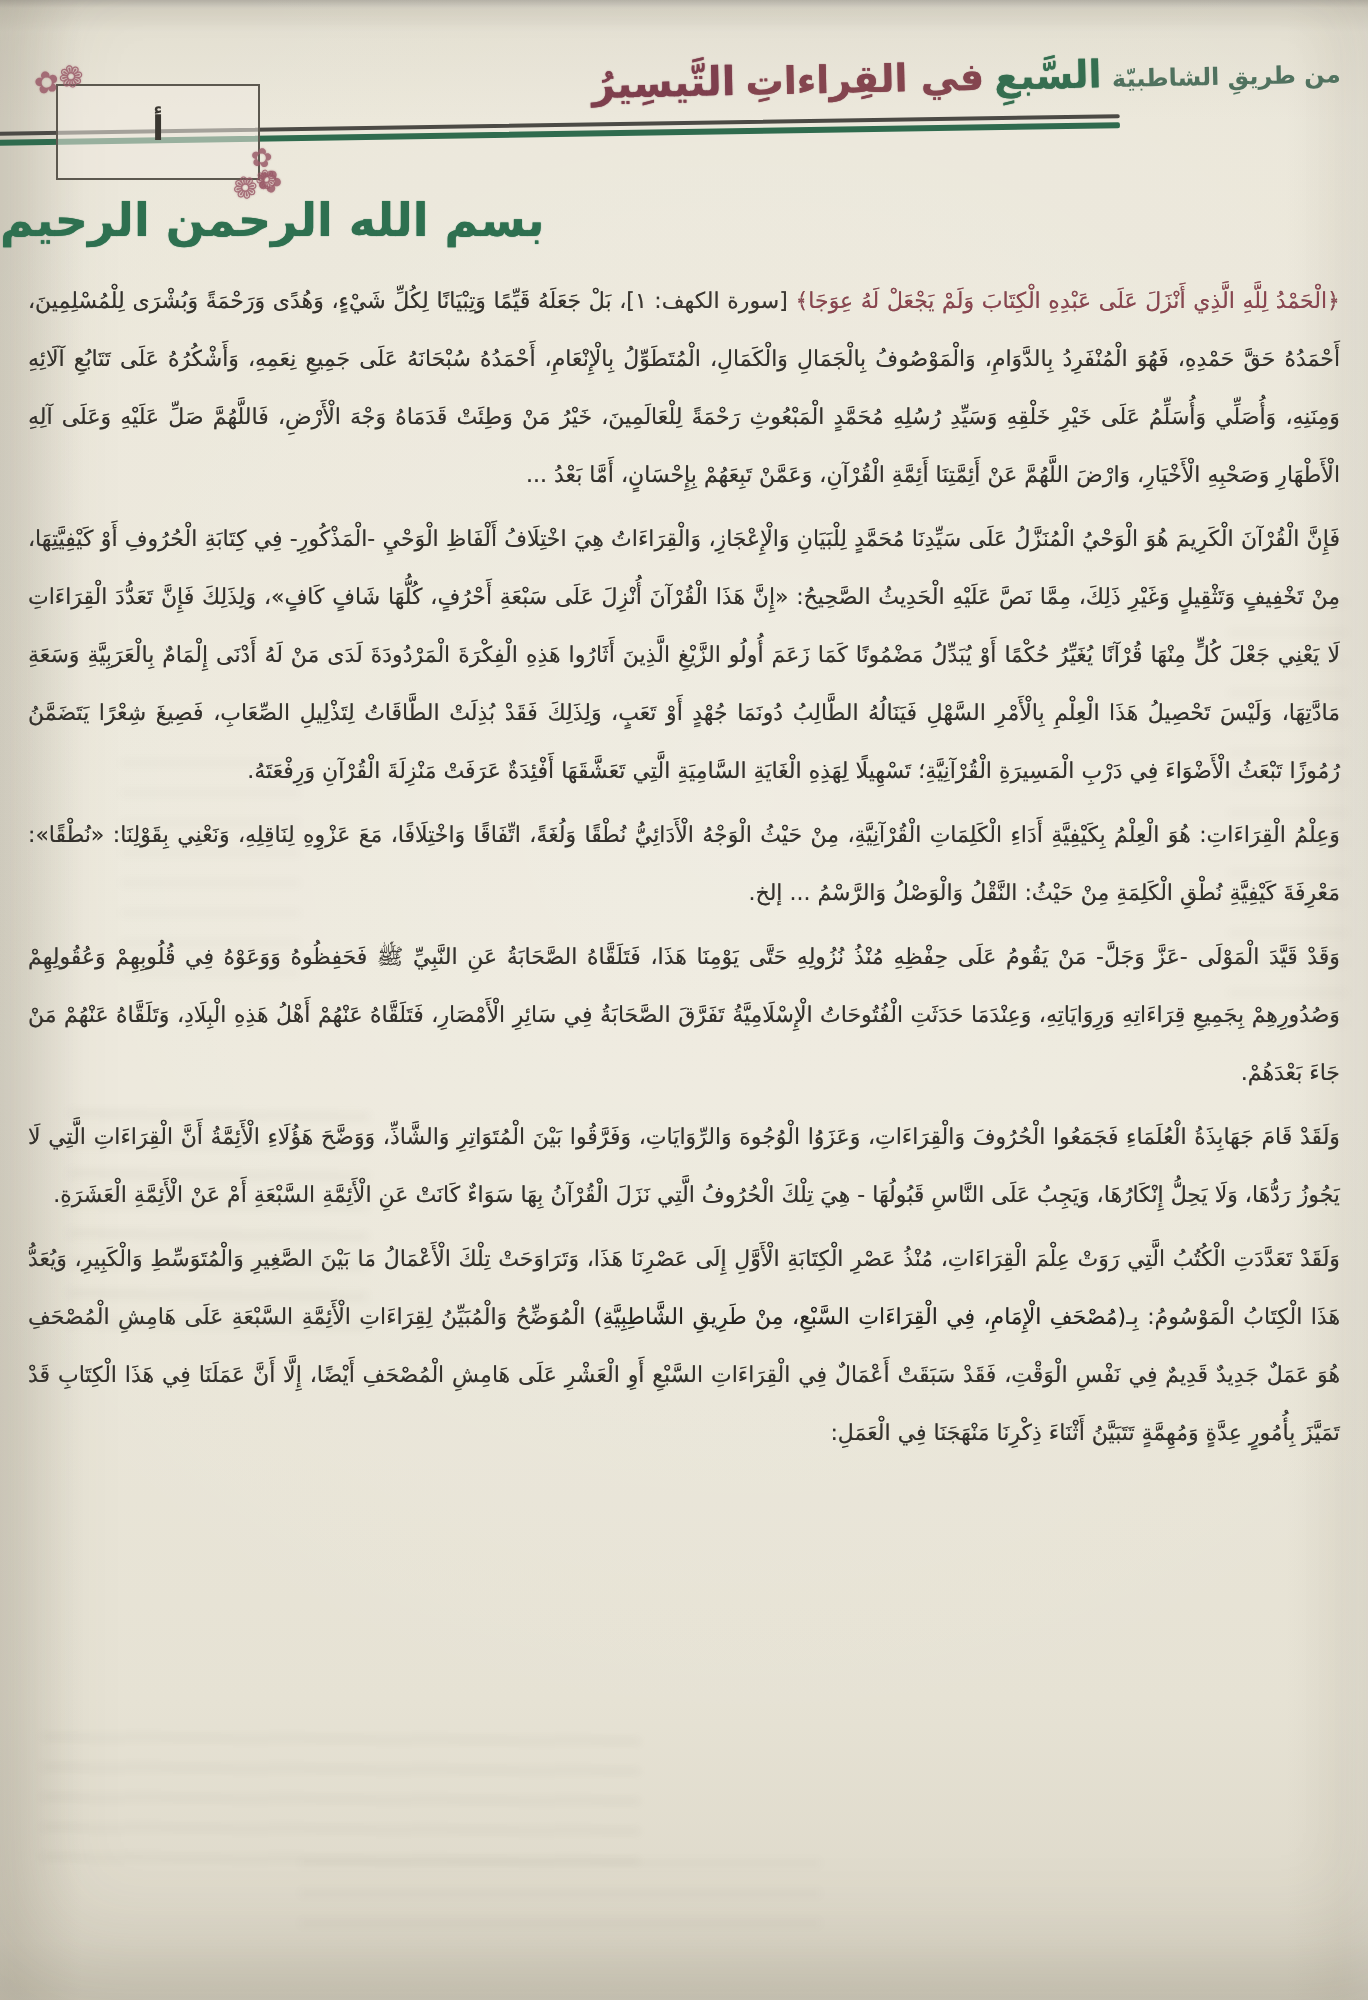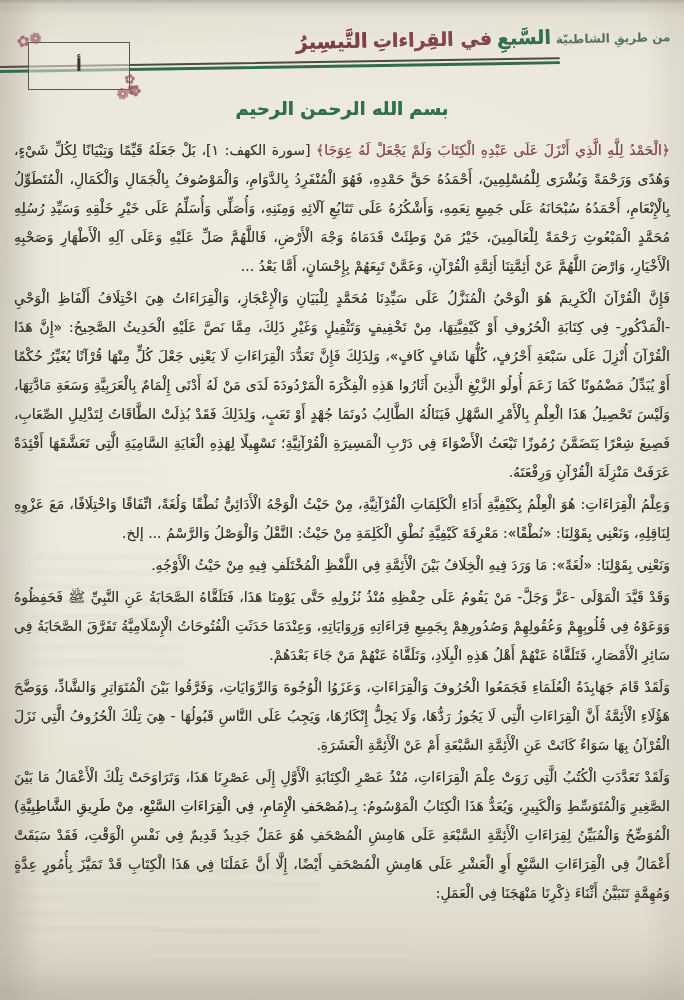--- a/index.html
+++ b/index.html
@@ -56,30 +56,30 @@
   }
   .marker-letter{font-size:17px;font-weight:bold;color:#3a3731;transform:translateY(-1px);}
   .ornament{position:absolute;color:#9a5a68;opacity:.85;font-size:15px;line-height:1;
     text-shadow:0 0 1px rgba(154,90,104,.6);}
   .orn-tl{top:-10px;left:-12px;transform:rotate(-12deg);}
   .orn-br{bottom:-10px;right:-12px;transform:rotate(168deg);}
   .orn-rule{top:78px;left:120px;transform:rotate(80deg);font-size:13px;}
 
   
   .basmala{
-    position:absolute;top:98px;left:0;right:0;text-align:center;
-    font-size:18px;font-weight:bold;color:#2e7050;
+    position:absolute;top:98px;left:0;right:0;text-align:left;
+    font-size:23px;font-weight:bold;color:#2e7050;
     text-shadow:0 0 .5px #2e7050;
   }
 
   
   .text-block{
     position:absolute;top:136px;right:14px;left:14px;
     direction:rtl;text-align:justify;text-align-last:right;
-    font-size:14px;line-height:29px;color:#34312c;
+    font-size:11px;line-height:29px;color:#34312c;
     text-shadow:0 0 .3px rgba(52,49,44,.55);
   }
   .text-block p{margin:0 0 3px 0;}
   .seg-quran{color:#8b444f;}
   .seg-source{color:#3a3631;}
   .seg-normal{color:#34312c;}
   .seg-bold{font-weight:normal;color:#262420;}
 
   
   .ghost{position:absolute;pointer-events:none;filter:blur(2.2px);opacity:.5;}
@@ -120,21 +120,20 @@
     </div>
     <span class="ornament orn-rule">❁✿</span>
   </div>
 
   <div class="basmala">بسم الله الرحمن الرحيم</div>
 
   <div class="text-block">
       <p><span class="seg-quran">﴿الْحَمْدُ لِلَّهِ الَّذِي أَنْزَلَ عَلَى عَبْدِهِ الْكِتَابَ وَلَمْ يَجْعَلْ لَهُ عِوَجَا﴾</span><span class="seg-source"> [سورة الكهف: ١]، </span><span class="seg-normal">بَلْ جَعَلَهُ قَيِّمًا وَتِبْيَانًا لِكُلِّ شَيْءٍ، وَهُدًى وَرَحْمَةً وَبُشْرَى لِلْمُسْلِمِينَ، أَحْمَدُهُ حَقَّ حَمْدِهِ، فَهُوَ الْمُنْفَرِدُ بِالدَّوَامِ، وَالْمَوْصُوفُ بِالْجَمَالِ وَالْكَمَالِ، الْمُتَطَوِّلُ بِالْإِنْعَامِ، أَحْمَدُهُ سُبْحَانَهُ عَلَى جَمِيعِ نِعَمِهِ، وَأَشْكُرُهُ عَلَى تَتَابُعِ آلَائِهِ وَمِنَنِهِ، وَأُصَلِّي وَأُسَلِّمُ عَلَى خَيْرِ خَلْقِهِ وَسَيِّدِ رُسُلِهِ مُحَمَّدٍ الْمَبْعُوثِ رَحْمَةً لِلْعَالَمِينَ، خَيْرُ مَنْ وَطِئَتْ قَدَمَاهُ وَجْهَ الْأَرْضِ، فَاللَّهُمَّ صَلِّ عَلَيْهِ وَعَلَى آلِهِ الْأَطْهَارِ وَصَحْبِهِ الْأَخْيَارِ، وَارْضَ اللَّهُمَّ عَنْ أَئِمَّتِنَا أَئِمَّةِ الْقُرْآنِ، وَعَمَّنْ تَبِعَهُمْ بِإِحْسَانٍ، أَمَّا بَعْدُ ...</span></p>
       <p><span class="seg-normal">فَإِنَّ الْقُرْآنَ الْكَرِيمَ هُوَ الْوَحْيُ الْمُنَزَّلُ عَلَى سَيِّدِنَا مُحَمَّدٍ لِلْبَيَانِ وَالْإِعْجَازِ، وَالْقِرَاءَاتُ هِيَ اخْتِلَافُ أَلْفَاظِ الْوَحْيِ -الْمَذْكُورِ- فِي كِتَابَةِ الْحُرُوفِ أَوْ كَيْفِيَّتِهَا، مِنْ تَخْفِيفٍ وَتَثْقِيلٍ وَغَيْرِ ذَلِكَ، مِمَّا نَصَّ عَلَيْهِ الْحَدِيثُ الصَّحِيحُ: «إِنَّ هَذَا الْقُرْآنَ أُنْزِلَ عَلَى سَبْعَةِ أَحْرُفٍ، كُلُّهَا شَافٍ كَافٍ»، وَلِذَلِكَ فَإِنَّ تَعَدُّدَ الْقِرَاءَاتِ لَا يَعْنِي جَعْلَ كُلٍّ مِنْهَا قُرْآنًا يُغَيِّرُ حُكْمًا أَوْ يُبَدِّلُ مَضْمُونًا كَمَا زَعَمَ أُولُو الزَّيْغِ الَّذِينَ أَثَارُوا هَذِهِ الْفِكْرَةَ الْمَرْدُودَةَ لَدَى مَنْ لَهُ أَدْنَى إِلْمَامٌ بِالْعَرَبِيَّةِ وَسَعَةِ مَادَّتِهَا، وَلَيْسَ تَحْصِيلُ هَذَا الْعِلْمِ بِالْأَمْرِ السَّهْلِ فَيَنَالُهُ الطَّالِبُ دُونَمَا جُهْدٍ أَوْ تَعَبٍ، وَلِذَلِكَ فَقَدْ بُذِلَتْ الطَّاقَاتُ لِتَذْلِيلِ الصِّعَابِ، فَصِيغَ شِعْرًا يَتَضَمَّنُ رُمُوزًا تَبْعَثُ الْأَضْوَاءَ فِي دَرْبِ الْمَسِيرَةِ الْقُرْآنِيَّةِ؛ تَسْهِيلًا لِهَذِهِ الْغَايَةِ السَّامِيَةِ الَّتِي تَعَشَّقَهَا أَفْئِدَةٌ عَرَفَتْ مَنْزِلَةَ الْقُرْآنِ وَرِفْعَتَهُ.</span></p>
       <p><span class="seg-normal">وَعِلْمُ الْقِرَاءَاتِ: هُوَ الْعِلْمُ بِكَيْفِيَّةِ أَدَاءِ الْكَلِمَاتِ الْقُرْآنِيَّةِ، مِنْ حَيْثُ الْوَجْهُ الْأَدَائِيُّ نُطْقًا وَلُغَةً، اتِّفَاقًا وَاخْتِلَافًا، مَعَ عَزْوِهِ لِنَاقِلِهِ، وَنَعْنِي بِقَوْلِنَا: «نُطْقًا»: مَعْرِفَةَ كَيْفِيَّةِ نُطْقِ الْكَلِمَةِ مِنْ حَيْثُ: النَّقْلُ وَالْوَصْلُ وَالرَّسْمُ ... إلخ.</span></p>
-      <p><span class="seg-normal">وَنَعْنِي بِقَوْلِنَا: «لُغَةً»: مَا وَرَدَ فِيهِ الْخِلَافُ بَيْنَ الْأَئِمَّةِ فِي اللَّفْظِ الْمُخْتَلَفِ فِيهِ مِنْ حَيْثُ الْأَوْجُهِ.</span></p>
       <p><span class="seg-normal">وَقَدْ قَيَّدَ الْمَوْلَى -عَزَّ وَجَلَّ- مَنْ يَقُومُ عَلَى حِفْظِهِ مُنْذُ نُزُولِهِ حَتَّى يَوْمِنَا هَذَا، فَتَلَقَّاهُ الصَّحَابَةُ عَنِ النَّبِيِّ ﷺ فَحَفِظُوهُ وَوَعَوْهُ فِي قُلُوبِهِمْ وَعُقُولِهِمْ وَصُدُورِهِمْ بِجَمِيعِ قِرَاءَاتِهِ وَرِوَايَاتِهِ، وَعِنْدَمَا حَدَثَتِ الْفُتُوحَاتُ الْإِسْلَامِيَّةُ تَفَرَّقَ الصَّحَابَةُ فِي سَائِرِ الْأَمْصَارِ، فَتَلَقَّاهُ عَنْهُمْ أَهْلُ هَذِهِ الْبِلَادِ، وَتَلَقَّاهُ عَنْهُمْ مَنْ جَاءَ بَعْدَهُمْ.</span></p>
       <p><span class="seg-normal">وَلَقَدْ قَامَ جَهَابِذَةُ الْعُلَمَاءِ فَجَمَعُوا الْحُرُوفَ وَالْقِرَاءَاتِ، وَعَزَوُا الْوُجُوهَ وَالرِّوَايَاتِ، وَفَرَّقُوا بَيْنَ الْمُتَوَاتِرِ وَالشَّاذِّ، وَوَضَّحَ هَؤُلَاءِ الْأَئِمَّةُ أَنَّ الْقِرَاءَاتِ الَّتِي لَا يَجُوزُ رَدُّهَا، وَلَا يَحِلُّ إِنْكَارُهَا، وَيَجِبُ عَلَى النَّاسِ قَبُولُهَا - هِيَ تِلْكَ الْحُرُوفُ الَّتِي نَزَلَ الْقُرْآنُ بِهَا سَوَاءٌ كَانَتْ عَنِ الْأَئِمَّةِ السَّبْعَةِ أَمْ عَنْ الْأَئِمَّةِ الْعَشَرَةِ.</span></p>
       <p><span class="seg-normal">وَلَقَدْ تَعَدَّدَتِ الْكُتُبُ الَّتِي رَوَتْ عِلْمَ الْقِرَاءَاتِ، مُنْذُ عَصْرِ الْكِتَابَةِ الْأَوَّلِ إِلَى عَصْرِنَا هَذَا، وَتَرَاوَحَتْ تِلْكَ الْأَعْمَالُ مَا بَيْنَ الصَّغِيرِ وَالْمُتَوَسِّطِ وَالْكَبِيرِ، وَيُعَدُّ هَذَا الْكِتَابُ الْمَوْسُومُ: بِـ</span><span class="seg-bold">(مُصْحَفِ الْإِمَامِ، فِي الْقِرَاءَاتِ السَّبْعِ، مِنْ طَرِيقِ الشَّاطِبِيَّةِ)</span><span class="seg-normal"> الْمُوَضِّحُ وَالْمُبَيِّنُ لِقِرَاءَاتِ الْأَئِمَّةِ السَّبْعَةِ عَلَى هَامِشِ الْمُصْحَفِ هُوَ عَمَلٌ جَدِيدٌ قَدِيمٌ فِي نَفْسِ الْوَقْتِ، فَقَدْ سَبَقَتْ أَعْمَالٌ فِي الْقِرَاءَاتِ السَّبْعِ أَوِ الْعَشْرِ عَلَى هَامِشِ الْمُصْحَفِ أَيْضًا، إِلَّا أَنَّ عَمَلَنَا فِي هَذَا الْكِتَابِ قَدْ تَمَيَّزَ بِأُمُورٍ عِدَّةٍ وَمُهِمَّةٍ تَتَبَيَّنُ أَثْنَاءَ ذِكْرِنَا مَنْهَجَنَا فِي الْعَمَلِ:</span></p>
     </div>
 
   <div class="ghost ghost-lines g1"></div>
   <div class="ghost ghost-lines g2"></div>
   <div class="ghost ghost-lines g3"></div>
   <div class="ghost ghost-lines g4"></div>
   <div class="ghost ghost-lines g5"></div>

